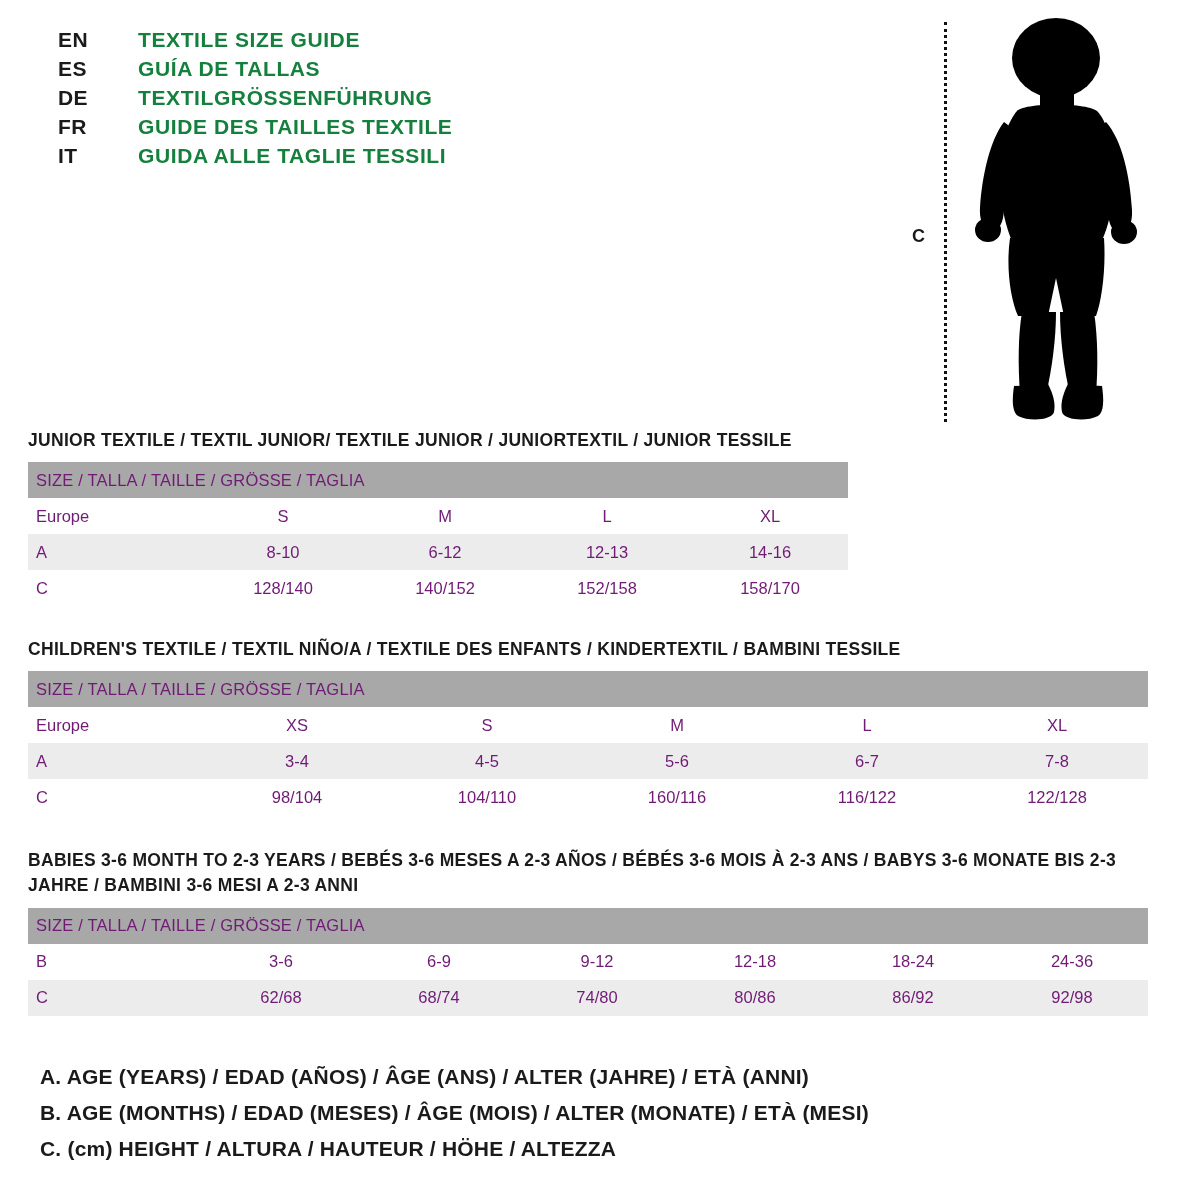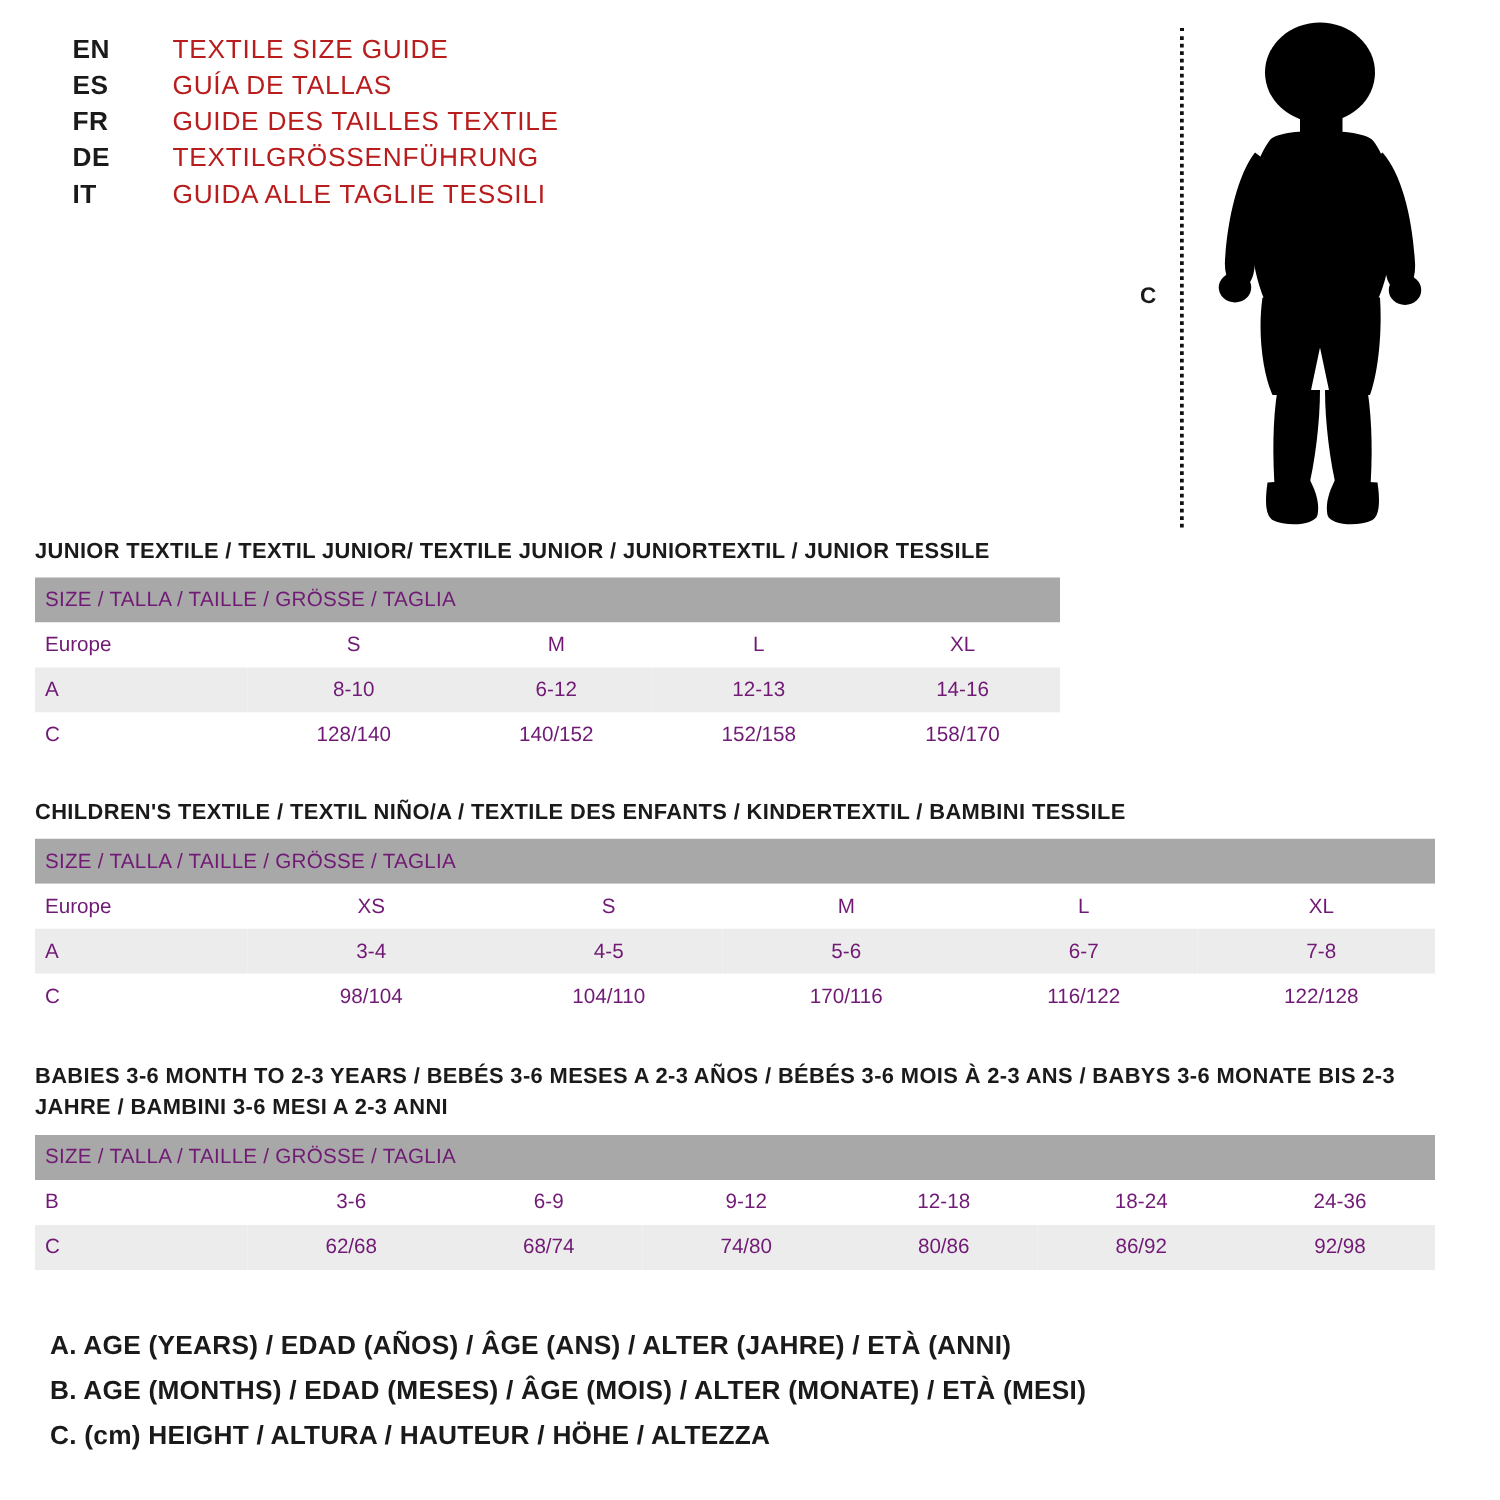--- a/index.html
+++ b/index.html
@@ -31,23 +31,23 @@
   }
   .lang-code {
     width: 80px;
     font-size: 21px;
     font-weight: 700;
     letter-spacing: 0.4px;
     color: #1a1a1a;
   }
   .lang-title {
     font-size: 21px;
-    font-weight: 400;
+    font-weight: 700;
     letter-spacing: 0.6px;
-    color: #b91c1c;
+    color: #15803d;
     text-transform: uppercase;
   }
 
   
   .figure-area {
     position: absolute;
     right: 48px;
     top: 8px;
     width: 240px;
     height: 420px;
@@ -136,26 +136,26 @@
 <div class="header">
   <div class="lang-row">
     <span class="lang-code">EN</span>
     <span class="lang-title">TEXTILE SIZE GUIDE</span>
   </div>
   <div class="lang-row">
     <span class="lang-code">ES</span>
     <span class="lang-title">GUÍA DE TALLAS</span>
   </div>
   <div class="lang-row">
+    <span class="lang-code">DE</span>
+    <span class="lang-title">TEXTILGRÖSSENFÜHRUNG</span>
+  </div>
+  <div class="lang-row">
     <span class="lang-code">FR</span>
     <span class="lang-title">GUIDE DES TAILLES TEXTILE</span>
-  </div>
-  <div class="lang-row">
-    <span class="lang-code">DE</span>
-    <span class="lang-title">TEXTILGRÖSSENFÜHRUNG</span>
   </div>
   <div class="lang-row">
     <span class="lang-code">IT</span>
     <span class="lang-title">GUIDA ALLE TAGLIE TESSILI</span>
   </div>
 </div>
 
 <div class="figure-area">
   <div class="measure-label">C</div>
   <div class="measure-line"></div>
@@ -276,21 +276,21 @@
       <td class="cell-center">3-4</td>
       <td class="cell-center">4-5</td>
       <td class="cell-center">5-6</td>
       <td class="cell-center">6-7</td>
       <td class="cell-center">7-8</td>
     </tr>
     <tr class="row-white">
       <td class="cell-label">C</td>
       <td class="cell-center">98/104</td>
       <td class="cell-center">104/110</td>
-      <td class="cell-center">170/116</td>
+      <td class="cell-center">160/116</td>
       <td class="cell-center">116/122</td>
       <td class="cell-center">122/128</td>
     </tr>
   </tbody>
     </table>
 </div>
 
 <div class="section" style="top:848px">
   <div class="section-title">BABIES 3-6 MONTH TO 2-3 YEARS / BEBÉS 3-6 MESES A 2-3 AÑOS / BÉBÉS 3-6 MOIS À 2-3 ANS / BABYS 3-6 MONATE BIS 2-3 JAHRE / BAMBINI 3-6 MESI A 2-3 ANNI</div>
   <table class="size-table" style="width:1120px">

